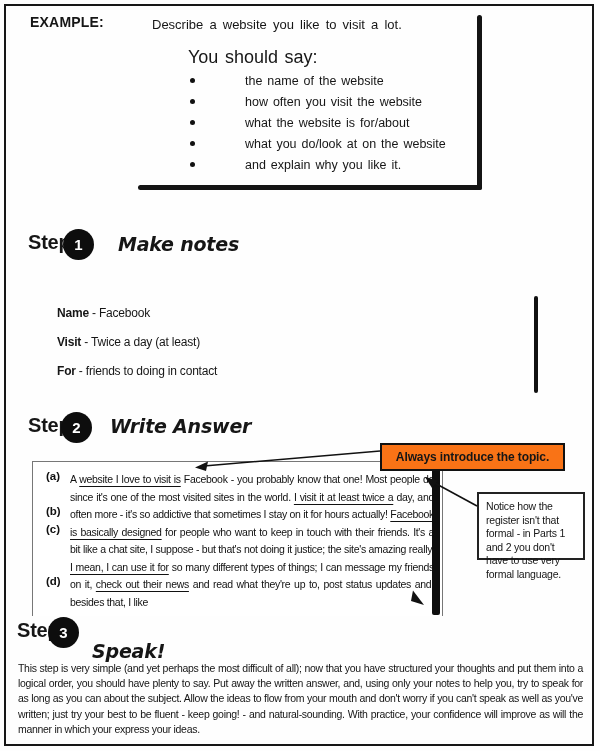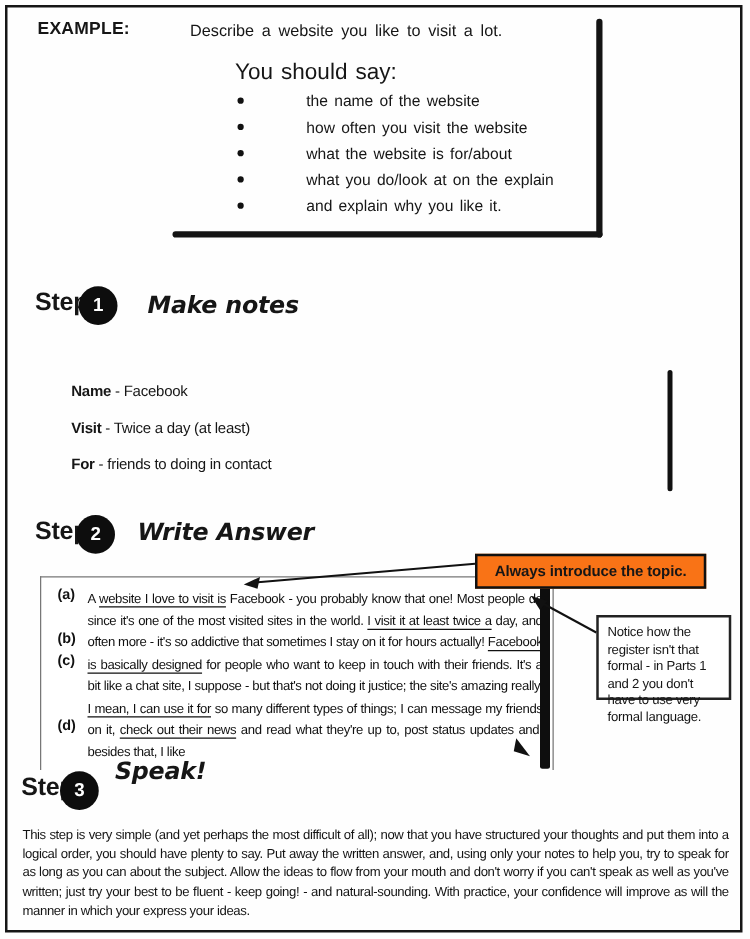--- a/index.html
+++ b/index.html
@@ -70,21 +70,21 @@
     <li>
         <span class="dot"></span>
         <span>how often you visit the website</span>
       </li>
     <li>
         <span class="dot"></span>
         <span>what the website is for/about</span>
       </li>
     <li>
         <span class="dot"></span>
-        <span>what you do/look at on the explain</span>
+        <span>what you do/look at on the website</span>
       </li>
     <li>
         <span class="dot"></span>
         <span>and explain why you like it.</span>
       </li>
   </ul>
   <div class="ex-right"></div>
   <div class="ex-bottom"></div>
 
   <div class="step-word" style="left:28px;top:231px">Step</div>
@@ -127,16 +127,16 @@
       <line x1="477" y1="506" x2="431" y2="481" stroke="#111" stroke-width="1.6"></line>
       <polygon points="425,477 438,480.5 432,488" fill="#111"></polygon>
     </g>
     <g>
       <polygon points="413,590.5 424,605 411,601" fill="#111"></polygon>
     </g>
   </svg>
 
   <div class="step-word" style="left:17px;top:619px">Step</div>
   <div class="step-circle" style="left:48px;top:617px">3</div>
-  <div class="step-title" style="left:92px;top:606px">Speak!</div>
+  <div class="step-title" style="left:92px;top:640px">Speak!</div>
 
   <p class="speak-para">This step is very simple (and yet perhaps the most difficult of all); now that you have structured your thoughts and put them into a logical order, you should have plenty to say. Put away the written answer, and, using only your notes to help you, try to speak for as long as you can about the subject. Allow the ideas to flow from your mouth and don't worry if you can't speak as well as you've written; just try your best to be fluent - keep going! - and natural-sounding. With practice, your confidence will improve as will the manner in which your express your ideas.</p>
 </div>
 
 </body></html>

